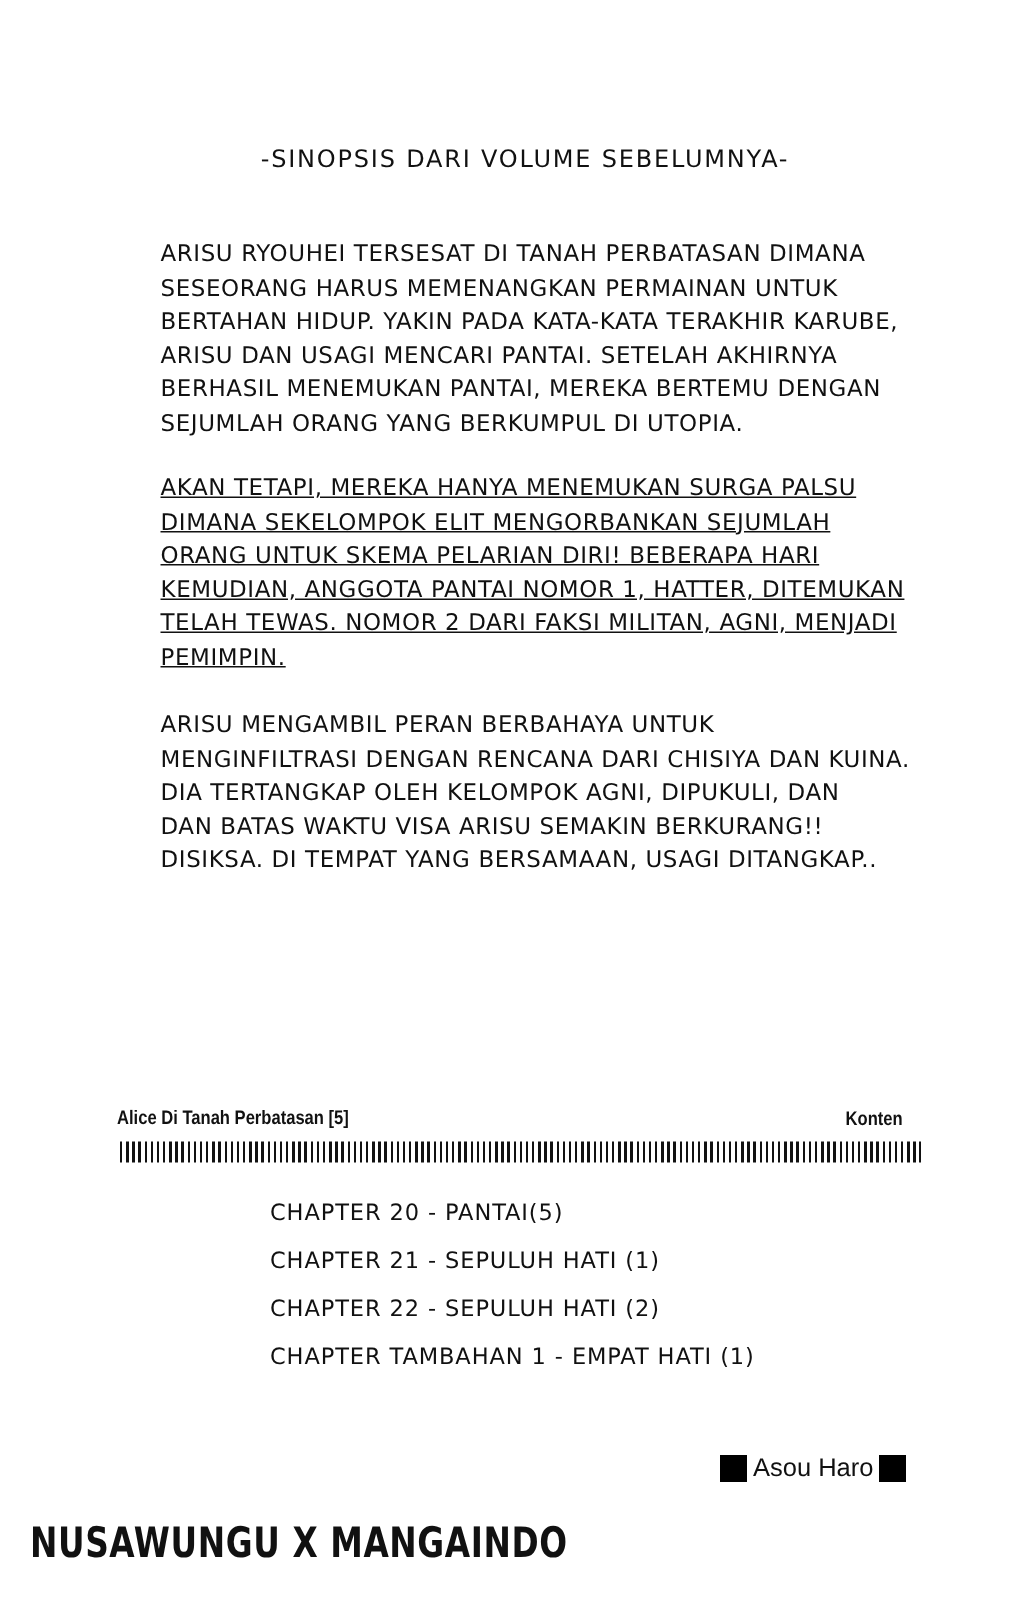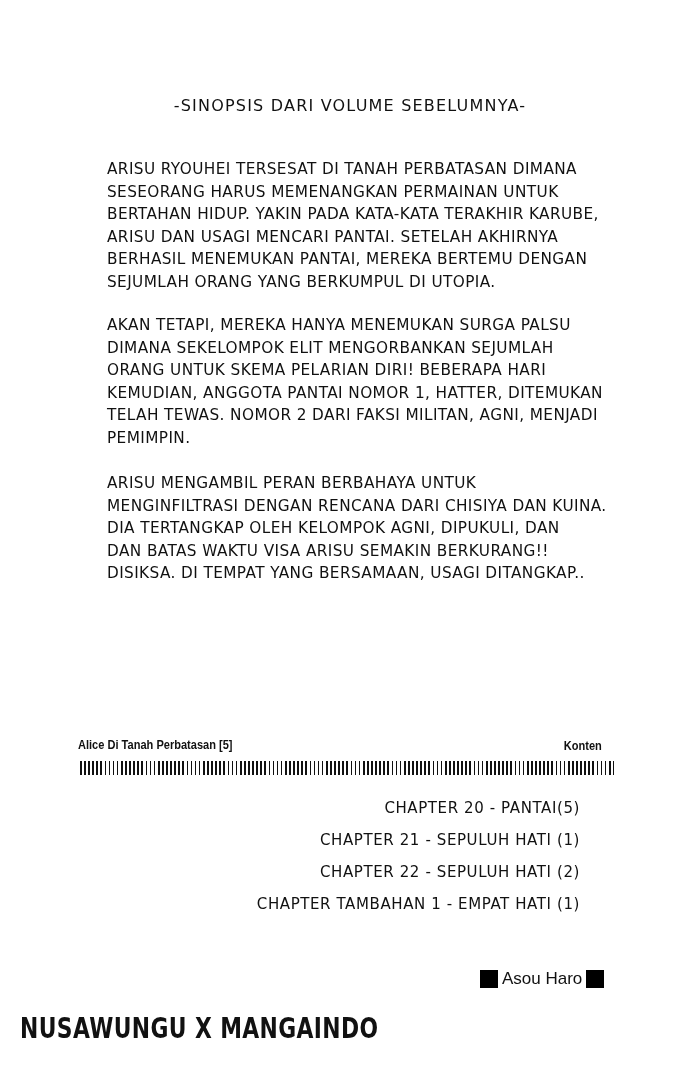--- a/index.html
+++ b/index.html
@@ -2,28 +2,28 @@
 <html><head>
   <meta charset="utf-8">
   <style>
     html, body { margin: 0; padding: 0; background: #ffffff; }
     body { width: 687px; height: 1073px; position: relative; overflow: hidden; color: #111; }
     .hand { font-family: "DejaVu Sans", sans-serif; letter-spacing: 0.5px; text-transform: uppercase; }
     .title { position: absolute; left: 160px; top: 60px; width: 380px; text-align: center; font-size: 16px; letter-spacing: 1.2px; margin-top: 36px; }
     .para { position: absolute; left: 84px; width: 540px; font-size: 15.3px; line-height: 22.5px; letter-spacing: 0.4px; margin-left: 23px; }
     .para .line { display: block; white-space: nowrap; }
     #p1 { top: 158px; }
-    #p2 { top: 314px; }
+    #p2 { top: 314px; text-decoration: underline; }
     #p3 { top: 472px; }
     .header-bar { position: absolute; left: 78px; top: 737px; width: 538px; height: 20px; }
     .header-left { position: absolute; left: 0; top: 0; font-family: "Liberation Sans", sans-serif; font-weight: bold; font-size: 13px; transform: scaleX(0.85); transform-origin: left; }
     .header-right { position: absolute; right: 14px; top: 1px; font-family: "Liberation Sans", sans-serif; font-weight: bold; font-size: 13px; transform: scaleX(0.85); transform-origin: right; }
     .ticks { position: absolute; left: 80px; top: 761px; width: 534px; height: 14px;
       background: repeating-linear-gradient(90deg, #111 0px, #111 1.6px, transparent 1.6px, transparent 4.1px); }
-    .toc { position: absolute; left: 180px; top: 792px; width: 400px; text-align: right; }
+    .toc { position: absolute; left: 180px; top: 792px; width: 400px; }
     .toc .item { display: block; font-size: 15px; line-height: 32px; white-space: nowrap; letter-spacing: 0.6px; }
     .author { position: absolute; left: 480px; top: 968px; height: 22px; display: flex; align-items: center; gap: 2px; }
     .author .block { width: 18px; height: 18px; background: #000; display: inline-block; }
     .author .name { font-family: "Liberation Sans", sans-serif; font-size: 17px; padding: 0 2px; }
     .credit { position: absolute; left: 20px; top: 1012px; font-family: "DejaVu Sans", sans-serif; font-weight: bold; font-size: 28px; letter-spacing: 0.5px; transform: scaleX(0.78); transform-origin: left; }
   </style>
 </head>
 <body>
 
 <div class="title hand">-SINOPSIS DARI VOLUME SEBELUMNYA-</div>

